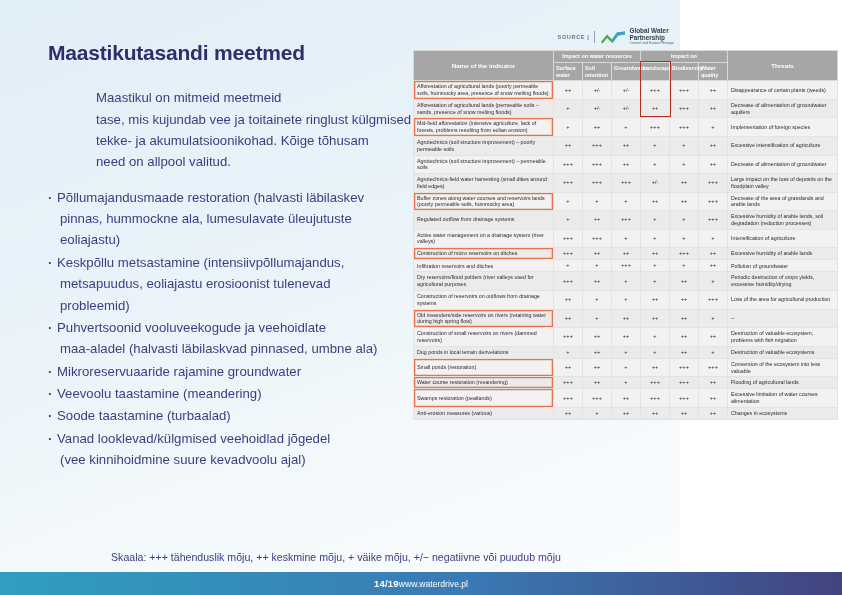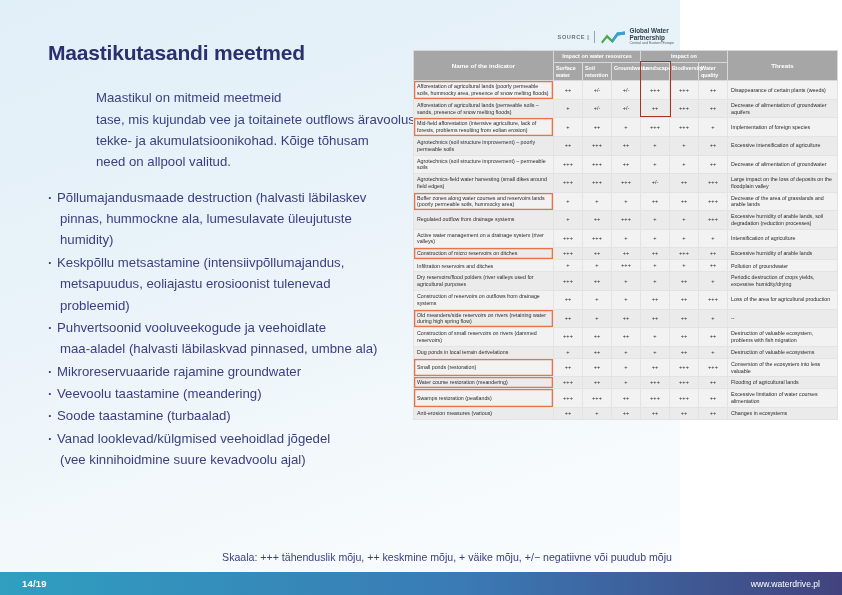--- a/index.html
+++ b/index.html
@@ -90,29 +90,29 @@
   }
   #landscape-outline {
     position: absolute; pointer-events: none;
     border: 1.6px solid #b03020;
     left: 231px; top: 13px; width: 33px; height: 114px;
   }
 
   
   #scale-note {
     position: absolute; left: 0; right: 0; bottom: 32px;
-    text-align: right; font-size: 10.6px; color: #3a3f81;
+    text-align: center; font-size: 10.6px; color: #3a3f81;
     padding-right: 8px;
   }
 
   
   #footer {
     position: absolute; left: 0; bottom: 0; width: 842px; height: 23px;
     background: linear-gradient(90deg, #2f9fc0 0%, #3a7ab5 55%, #42437e 100%);
-    display: flex; align-items: center; justify-content: space-between;
+    display: flex; align-items: center; justify-content: center;
   }
   #page-number {
     color: #ffffff; font-size: 9.5px; font-weight: bold;
     margin-left: 22px; letter-spacing: 0.2px;
   }
   #footer-url {
     color: #ffffff; font-size: 8.6px; margin-right: 22px;
   }
 </style>
 </head>
@@ -133,29 +133,29 @@
         <span id="logo-l2">Partnership</span>
         <span id="logo-l3">Central and Eastern Europe</span>
       </div>
     </div>
   </div>
 
   <div id="left-panel">
     <h1 id="page-title">Maastikutasandi meetmed</h1>
     <div id="intro-block">
         <div class="intro-line">Maastikul on mitmeid meetmeid</div>
-        <div class="intro-line">tase, mis kujundab vee ja toitainete outflows äravoolus</div>
+        <div class="intro-line">tase, mis kujundab vee ja toitainete ringlust külgmised</div>
         <div class="intro-line">tekke- ja akumulatsioonikohad. Kõige tõhusam</div>
         <div class="intro-line">need on allpool valitud.</div>
       </div>
     <div id="bullet-list">
         <div class="bullet-item">
-          <span class="bl-line first">Põllumajandusmaade destruction (halvasti läbilaskev</span>
+          <span class="bl-line first">Põllumajandusmaade restoration (halvasti läbilaskev</span>
           <span class="bl-line cont">pinnas, hummockne ala, lumesulavate üleujutuste</span>
-          <span class="bl-line cont">humidity)</span>
+          <span class="bl-line cont">eoliajastu)</span>
         </div>
         <div class="bullet-item">
           <span class="bl-line first">Keskpõllu metsastamine (intensiivpõllumajandus,</span>
           <span class="bl-line cont">metsapuudus, eoliajastu erosioonist tulenevad</span>
           <span class="bl-line cont">probleemid)</span>
         </div>
         <div class="bullet-item">
           <span class="bl-line first">Puhvertsoonid vooluveekogude ja veehoidlate</span>
           <span class="bl-line cont">maa-aladel (halvasti läbilaskvad pinnased, umbne ala)</span>
         </div>

